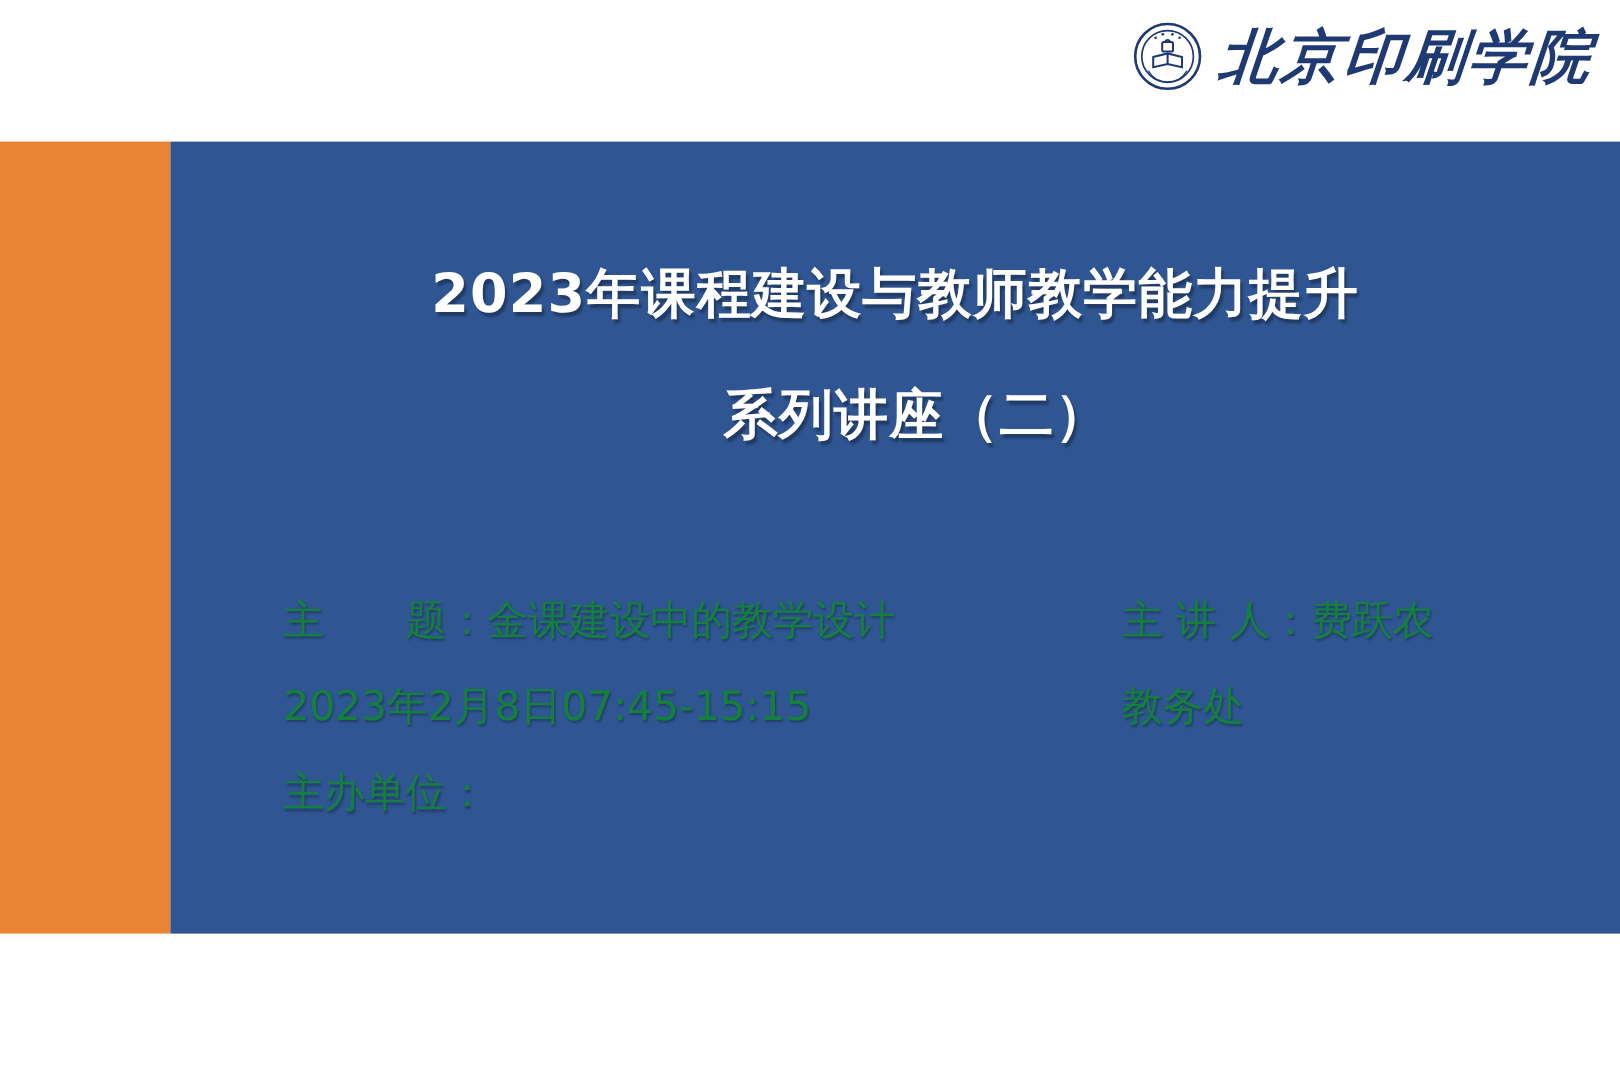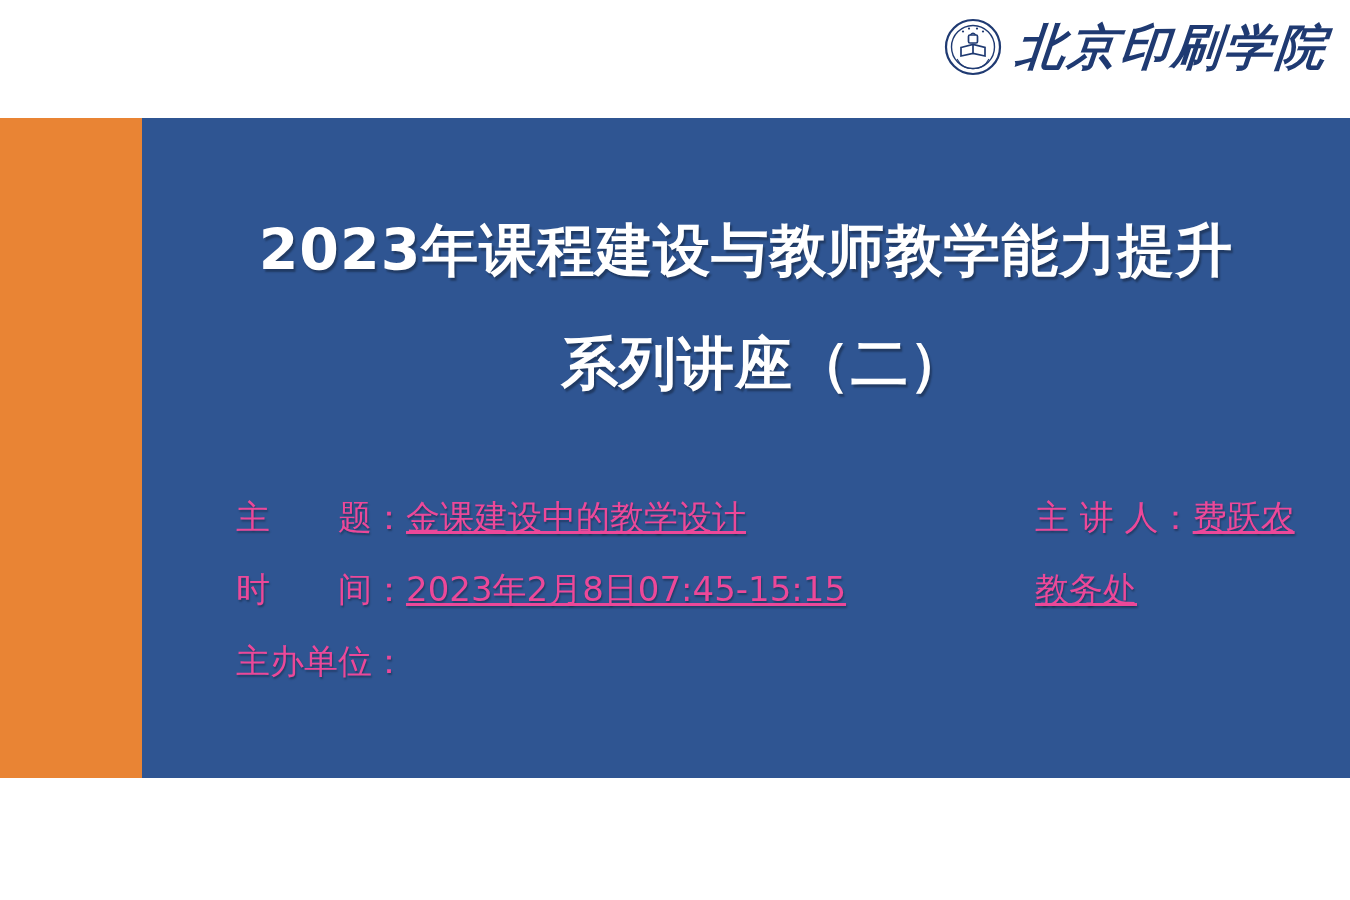--- a/index.html
+++ b/index.html
@@ -72,21 +72,21 @@
     position: absolute;
     left: 142px;
     top: 222px;
     width: 1208px;
     text-align: center;
     color: #ffffff;
   }
   .title-line {
     font-family: "DejaVu Sans", "Liberation Sans", sans-serif;
     font-weight: 700;
-    font-size: 57px;
+    font-size: 45px;
     letter-spacing: 1px;
     line-height: 1.0;
     text-shadow: 2px 3px 2px rgba(0, 0, 0, 0.32);
     white-space: nowrap;
   }
   .title-line.second {
     margin-top: 56px;
     padding-left: 36px;
   }
 
@@ -98,41 +98,40 @@
     width: 1350px;
     height: 230px;
   }
   .detail-col-left {
     position: absolute;
     left: 236px;
     top: 0;
   }
   .detail-col-right {
     position: absolute;
-    left: 1035px;
+    left: 935px;
     top: 0;
   }
   .detail-row {
-    color: #ec4899;
+    color: #15803d;
     font-family: "DejaVu Sans", "Liberation Sans", sans-serif;
     font-size: 34px;
     font-weight: 400;
     line-height: 1;
     height: 72px;
     display: flex;
     align-items: flex-start;
     white-space: nowrap;
     text-shadow: 1px 2px 2px rgba(0, 0, 0, 0.30);
   }
   .detail-label {
     display: inline-block;
   }
   .detail-value {
     display: inline-block;
-    text-decoration: underline;
   }
   .label-wide {
     letter-spacing: 0;
   }
 </style>
 </head>
 <body>
 
 <div class="logo-bar">
   <div class="logo-lockup">
@@ -166,21 +165,20 @@
 </div>
 
 <div class="details">
 
   <div class="detail-col-left">
     <div class="detail-row">
       <span class="detail-label label-wide">主　　题：</span>
       <span class="detail-value">金课建设中的教学设计</span>
     </div>
     <div class="detail-row">
-      <span class="detail-label label-wide">时　　间：</span>
       <span class="detail-value">2023年2月8日07:45-15:15</span>
     </div>
     <div class="detail-row">
       <span class="detail-label">主办单位：</span>
     </div>
   </div>
 
   <div class="detail-col-right">
     <div class="detail-row">
       <span class="detail-label">主 讲 人：</span>

